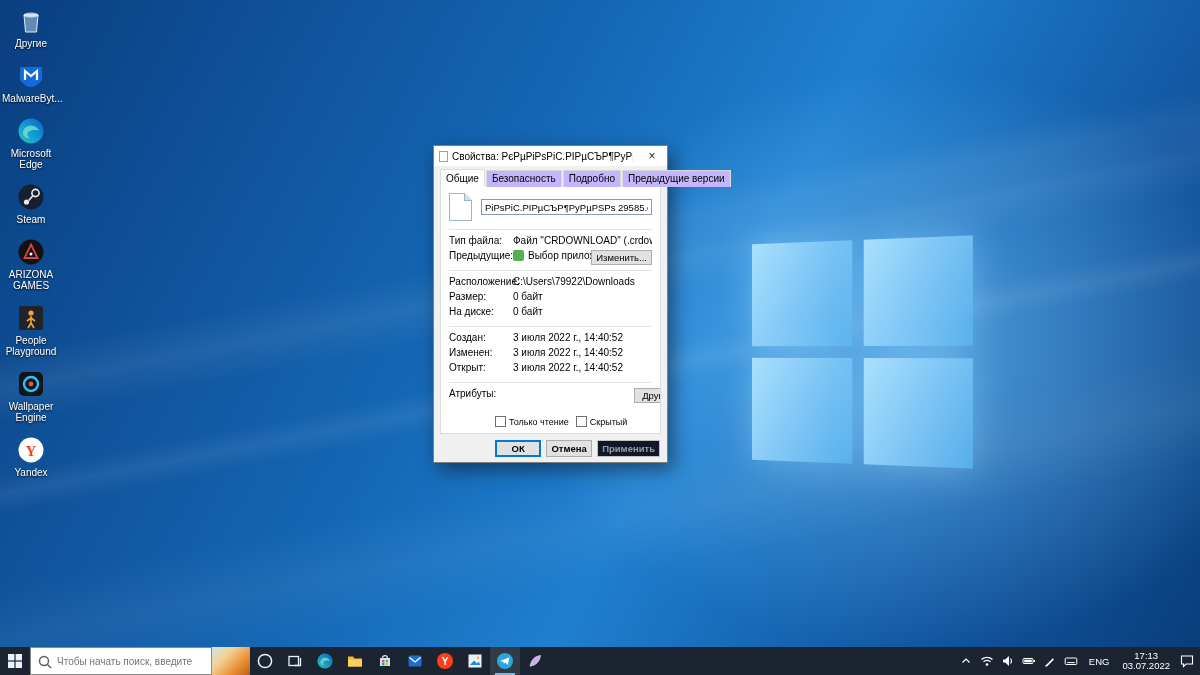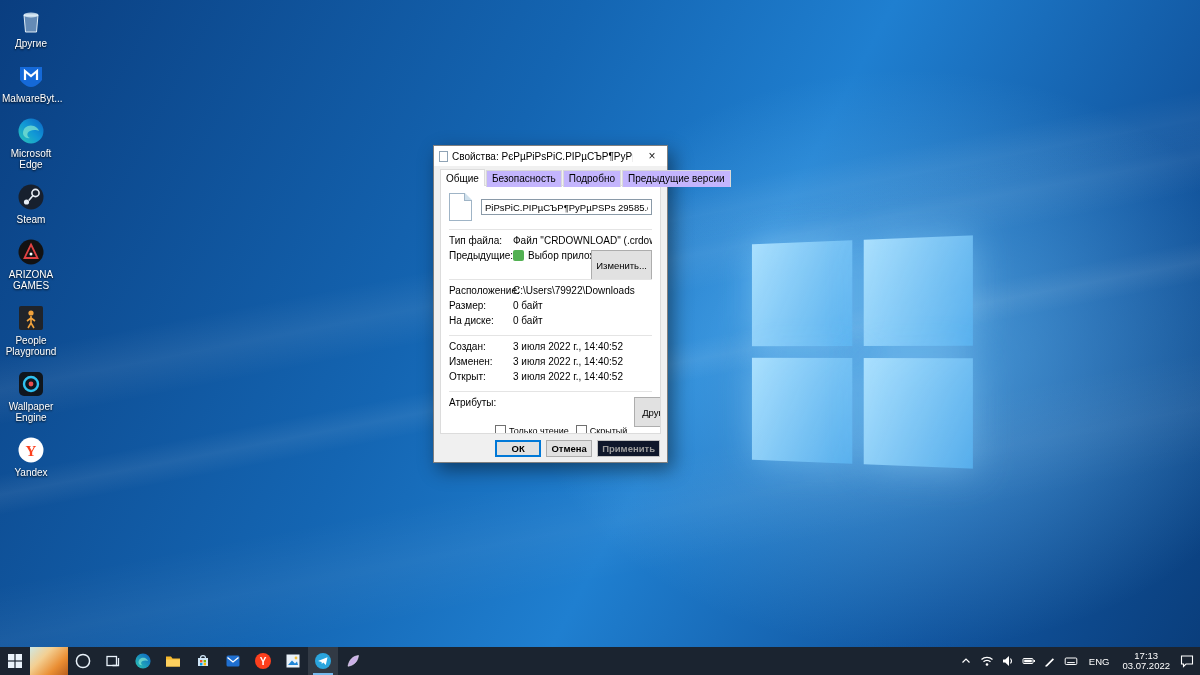--- a/index.html
+++ b/index.html
@@ -50,21 +50,21 @@
   .sep { border:none; border-top:1px solid #e4e4e4; margin:5px 0; width:100%; }
 
   .fname-row { display:flex; gap:9px; align-items:center; margin-bottom:3px; }
   .fileicon { width:23px; height:28px; background:#fff; border:1px solid #9fb4c6; position:relative; flex:none; }
   .fileicon::after { content:""; position:absolute; top:-1px; right:-1px; border-style:solid;
     border-width:0 7px 7px 0; border-color:#fff #fff #cfe0ec #fff; box-shadow:-1px 1px 0 #9fb4c6; }
   .fname { flex:1; height:16px; border:1px solid #8a9aa8; font-size:9.5px; padding:0 3px; font-family:inherit; min-width:0; }
 
   .appico { width:11px; height:11px; border-radius:2px; background:#53b153; margin-right:4px; flex:none; }
   .btn { background:#e1e1e1; border:1px solid #adadad; font-size:9.5px; padding:1px 4px; font-family:inherit; color:#000; }
-  .btn.sm { min-width:54px; height:30px; margin-left:auto; flex:none; }
+  .btn.sm { min-width:54px; height:15px; margin-left:auto; flex:none; }
   .attr-row .lbl { width:46px; }
   .attr-row label { display:flex; align-items:center; font-size:9px; margin-right:7px; white-space:nowrap;margin-top:28px; }
   .cb { width:11px; height:11px; border:1px solid #707070; background:#fff; display:inline-block; margin-right:3px; flex:none; }
 
   .btnrow { height:28px; flex:none; display:flex; align-items:center; justify-content:flex-end; gap:5px; padding:0 7px; }
   .btnrow .btn { min-width:46px; height:17px;font-weight:bold; }
   .btn.ok { border-color:#0078d7; box-shadow:inset 0 0 0 1px #0078d7; }
   .btn.disabled { color:#9c9c9c; border-color:#c2c2c2; background:#0f172a; }
 
   
@@ -273,20 +273,29 @@
 
   <div class="taskbar">
     <div class="start">
       <svg width="16" height="16" viewBox="0 0 16 16">
           <rect x="1" y="1" width="6.4" height="6.4" fill="#e9f2fa"></rect>
           <rect x="8.6" y="1" width="6.4" height="6.4" fill="#e9f2fa"></rect>
           <rect x="1" y="8.6" width="6.4" height="6.4" fill="#e9f2fa"></rect>
           <rect x="8.6" y="8.6" width="6.4" height="6.4" fill="#e9f2fa"></rect>
         </svg>
     </div>
+    <div class="search">
+      <span class="mag">
+        <svg width="16" height="16" viewBox="0 0 16 16">
+            <circle cx="7" cy="7" r="4.5" fill="none" stroke="#5a5a5a" stroke-width="1.4"></circle>
+            <path d="M10.5 10.5 L14 14" stroke="#5a5a5a" stroke-width="1.4"></path>
+          </svg>
+      </span>
+      <input placeholder="Чтобы начать поиск, введите" style="">
+    </div>
     <div class="widget"></div>
 
     <div class="ticon">
       <svg width="18" height="18" viewBox="0 0 18 18">
           <circle cx="9" cy="9" r="6.6" fill="none" stroke="#e9f2fa" stroke-width="1.5"></circle>
         </svg>
     </div>
     <div class="ticon">
       <svg width="18" height="18" viewBox="0 0 18 18">
           <rect x="3" y="4.5" width="9.5" height="9" fill="none" stroke="#e9f2fa" stroke-width="1.3"></rect>

